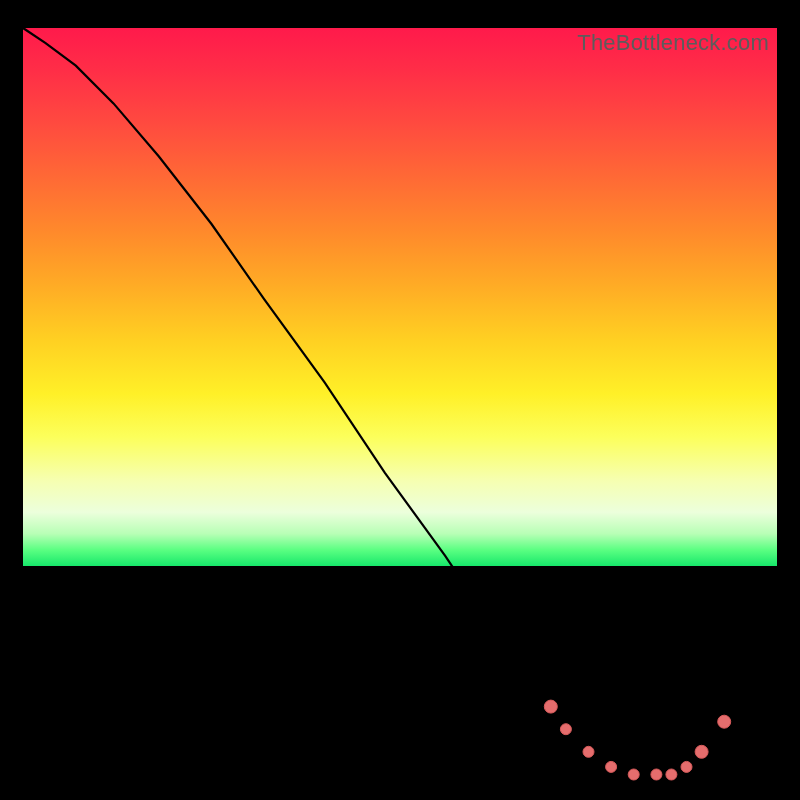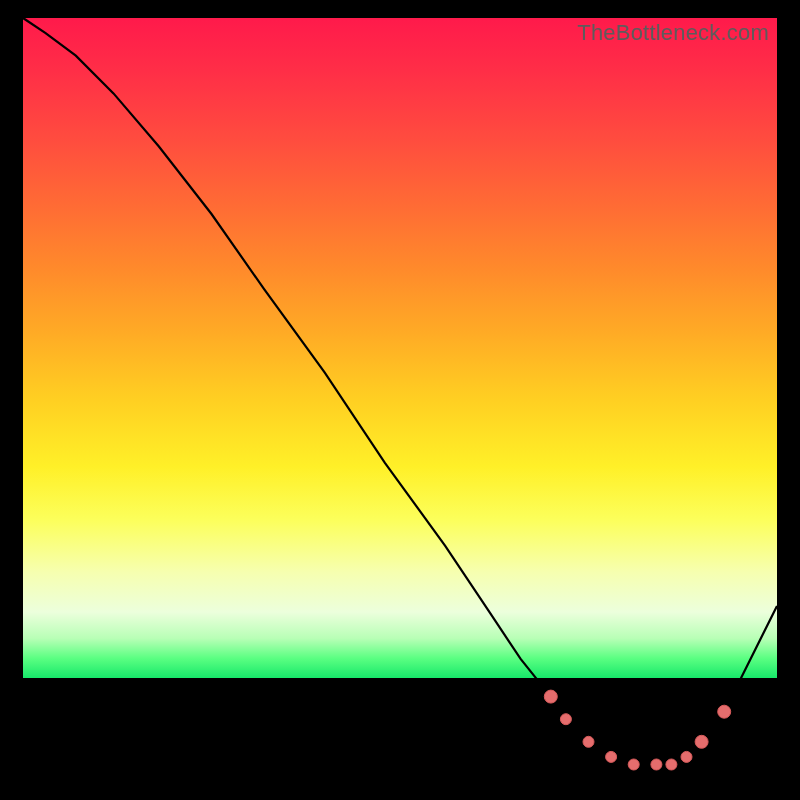--- a/index.html
+++ b/index.html
@@ -13,23 +13,23 @@
   }
   .frame {
     position: relative;
     width: 800px;
     height: 800px;
     background: #000;
   }
   .plot {
     position: absolute;
     left: 23px;
-    top: 18px;
+    top: 28px;
     width: 754px;
-    height: 660px;
+    height: 538px;
     
     background: linear-gradient(to bottom,
       #ff1a4b 0%,
       #ff2e47 8%,
       #ff4b3f 18%,
       #ff6a35 28%,
       #ff8a2b 38%,
       #ffac25 48%,
       #ffd022 58%,
       #fff028 68%,

